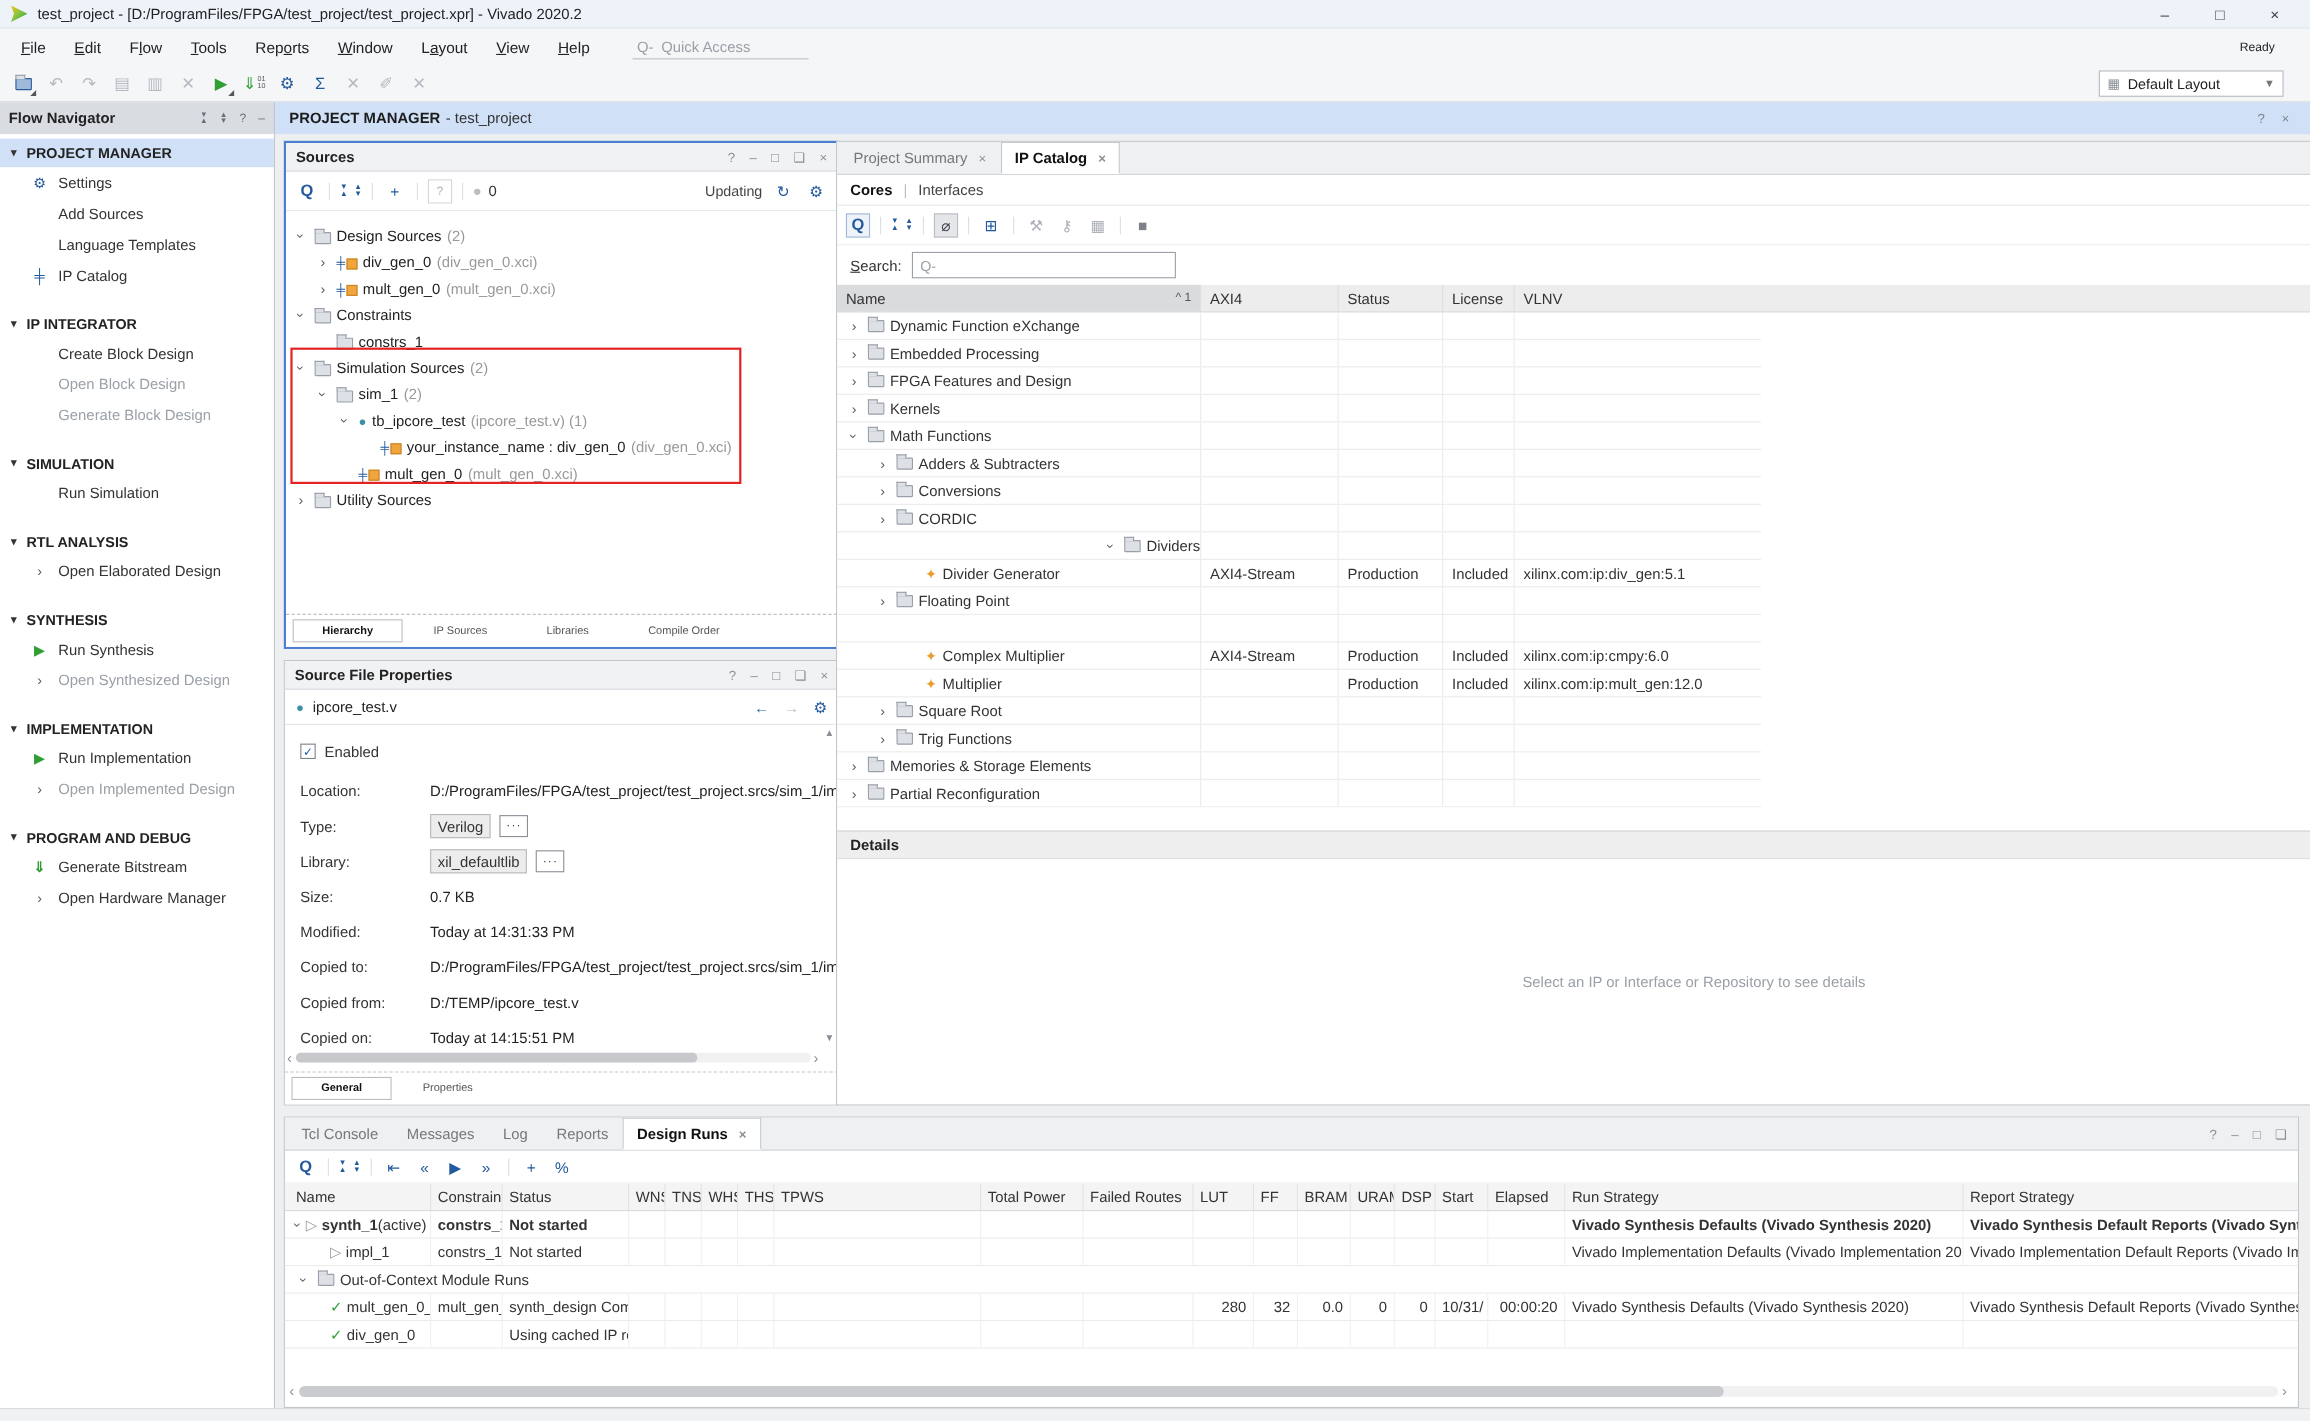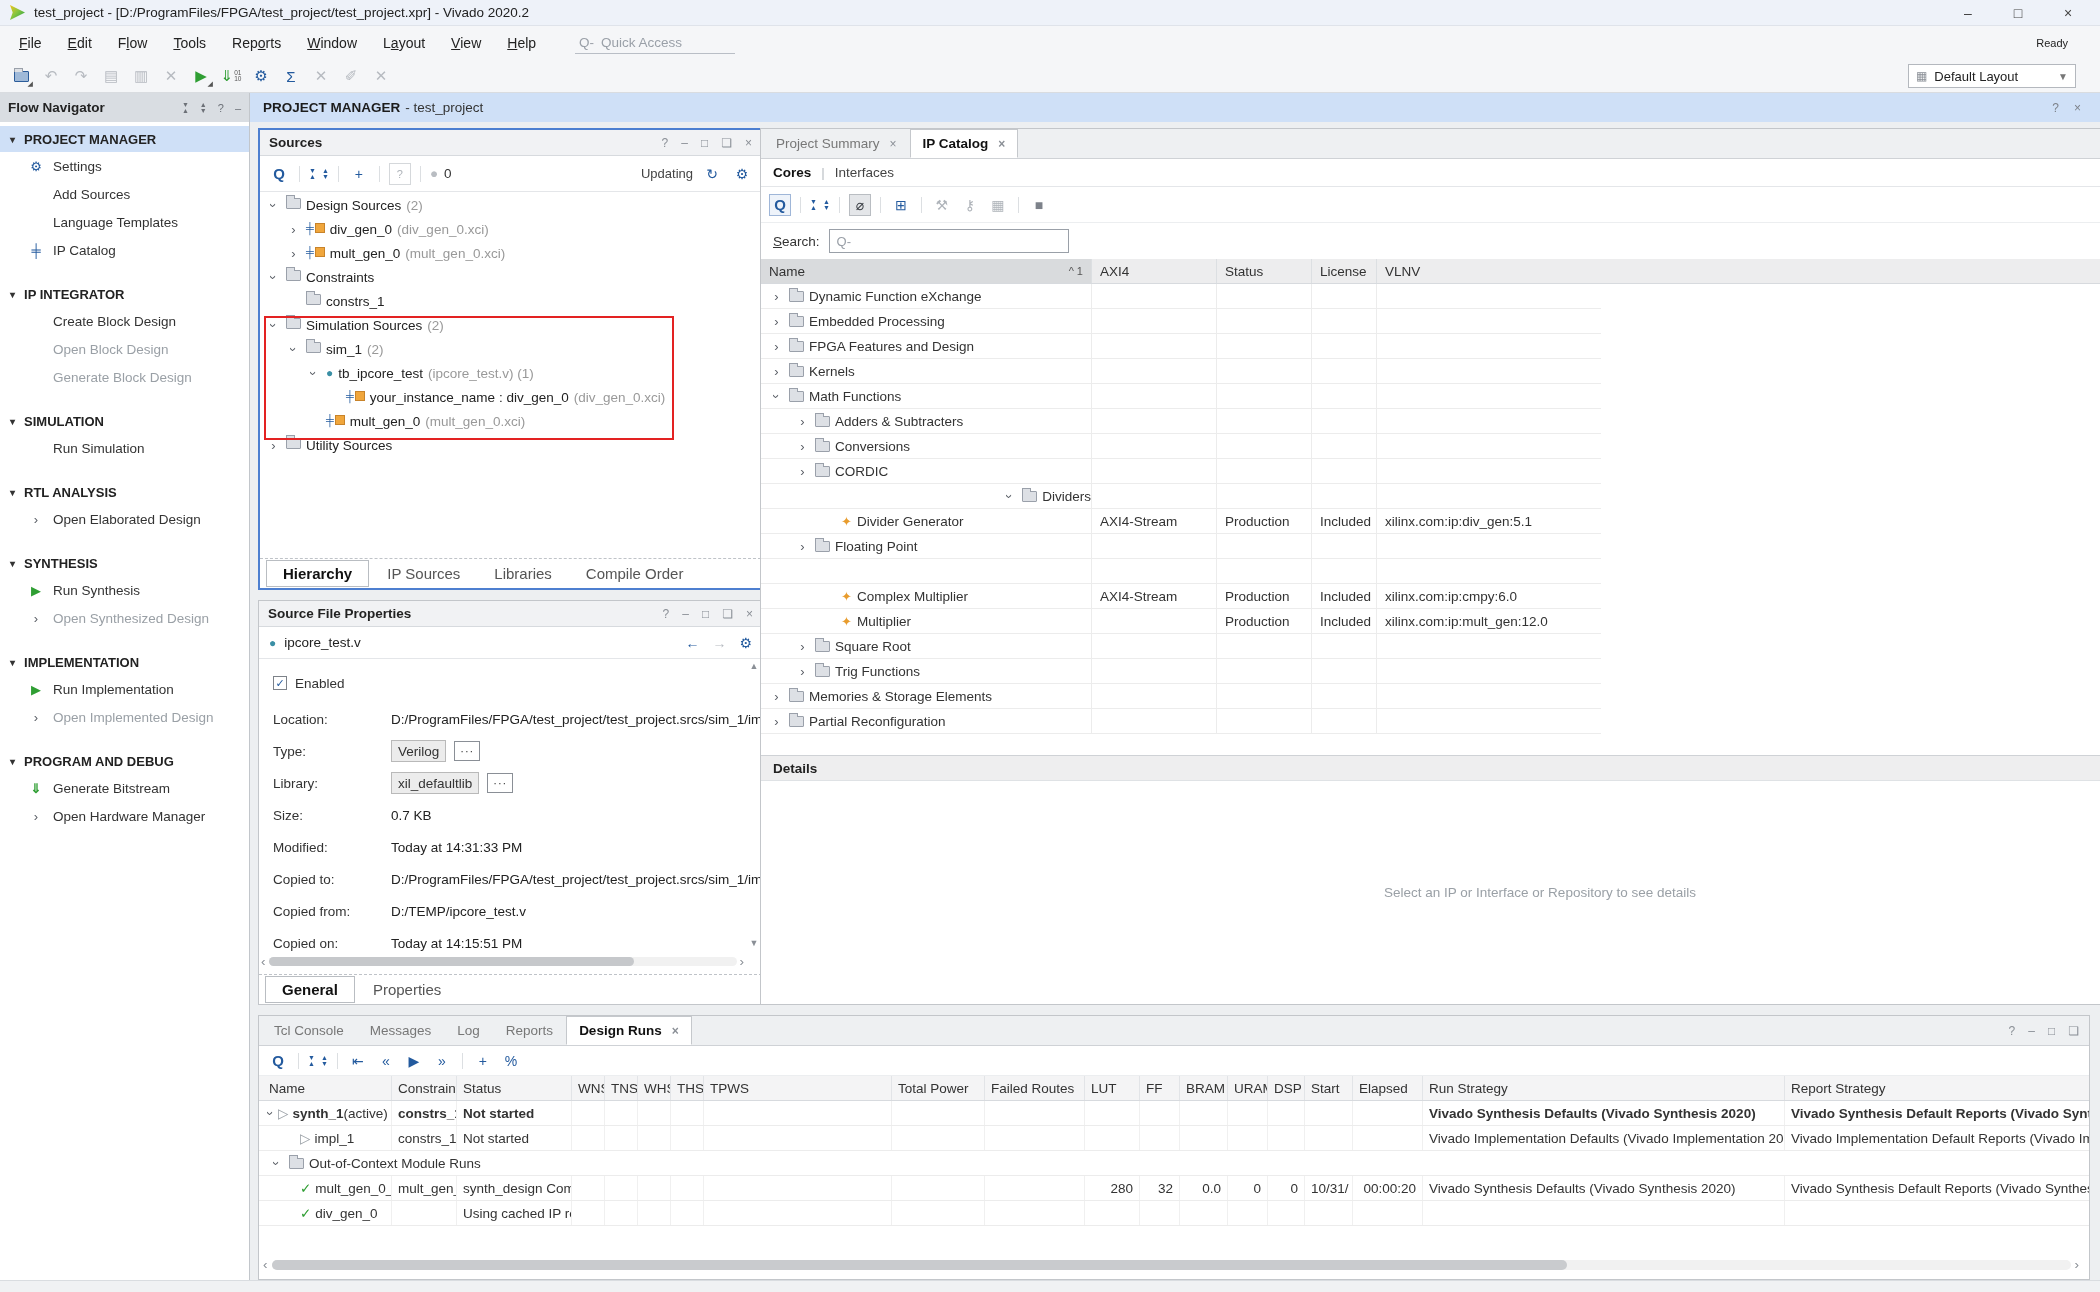--- a/index.html
+++ b/index.html
@@ -74,26 +74,26 @@
   .ipcore{color:#e89c2e;font-size:13px}
   .tealdot{color:#3a8fa5;font-size:12px}
   .exp{display:inline-block;width:15px;text-align:center;color:#5a5f66;font-size:13px;flex:0 0 15px}
   .exp.open{transform:rotate(90deg)}
   .grn{color:#2f9e33}.gry{color:#9aa0a6}
   
   #sources-panel{left:258px;top:128px;width:505px;height:462px;border:2px solid #4d7fd0}
   #src-tool{height:36px;flex:0 0 36px;border-bottom:1px solid #e4e6e9}
   #src-tool .right{margin-left:auto;display:flex;align-items:center;gap:8px;color:#444;font-size:13px}
   #src-tree{flex:1;position:relative;padding-top:6px;overflow:hidden}
-  .trow{height:24px;display:flex;align-items:flex-start;gap:5px;font-size:13.5px}
+  .trow{height:24px;display:flex;align-items:flex-end;gap:5px;font-size:13.5px}
   .trow .lbl{color:#222}
   .trow .sfx{color:#999}
   #redbox{position:absolute;left:4px;top:124px;width:410px;height:124px;border:2px solid #e32222;pointer-events:none}
   .btabs{flex:0 0 30px;border-top:1px dashed #bfc3c8;display:flex;align-items:center;padding:0 6px;gap:2px;background:#fff}
-  .btab{padding:4px 16px;font-size:15px;color:#555}
+  .btab{padding:4px 26px;font-size:10px;color:#555}
   .btab.active{border:1px solid #b9bdc2;background:#fff;font-weight:bold;color:#111}
   
   #props-panel{left:258px;top:600px;width:505px;height:405px}
   #props-file{height:32px;flex:0 0 32px;display:flex;align-items:center;gap:8px;padding:0 10px;border-bottom:1px solid #e4e6e9}
   #props-file .name{font-size:13.5px;color:#222}
   #props-file .nav{margin-left:auto;display:flex;gap:13px;align-items:center;font-size:14px}
   #props-body{flex:1;position:relative;padding:12px 0 0 14px;overflow:hidden}
   .chk-row{display:flex;align-items:center;gap:8px;height:24px;margin-bottom:8px}
   .chk{width:14px;height:14px;border:1px solid #7d8289;background:#fff;display:flex;align-items:center;
        justify-content:center;font-size:11px;color:#235a9e}

